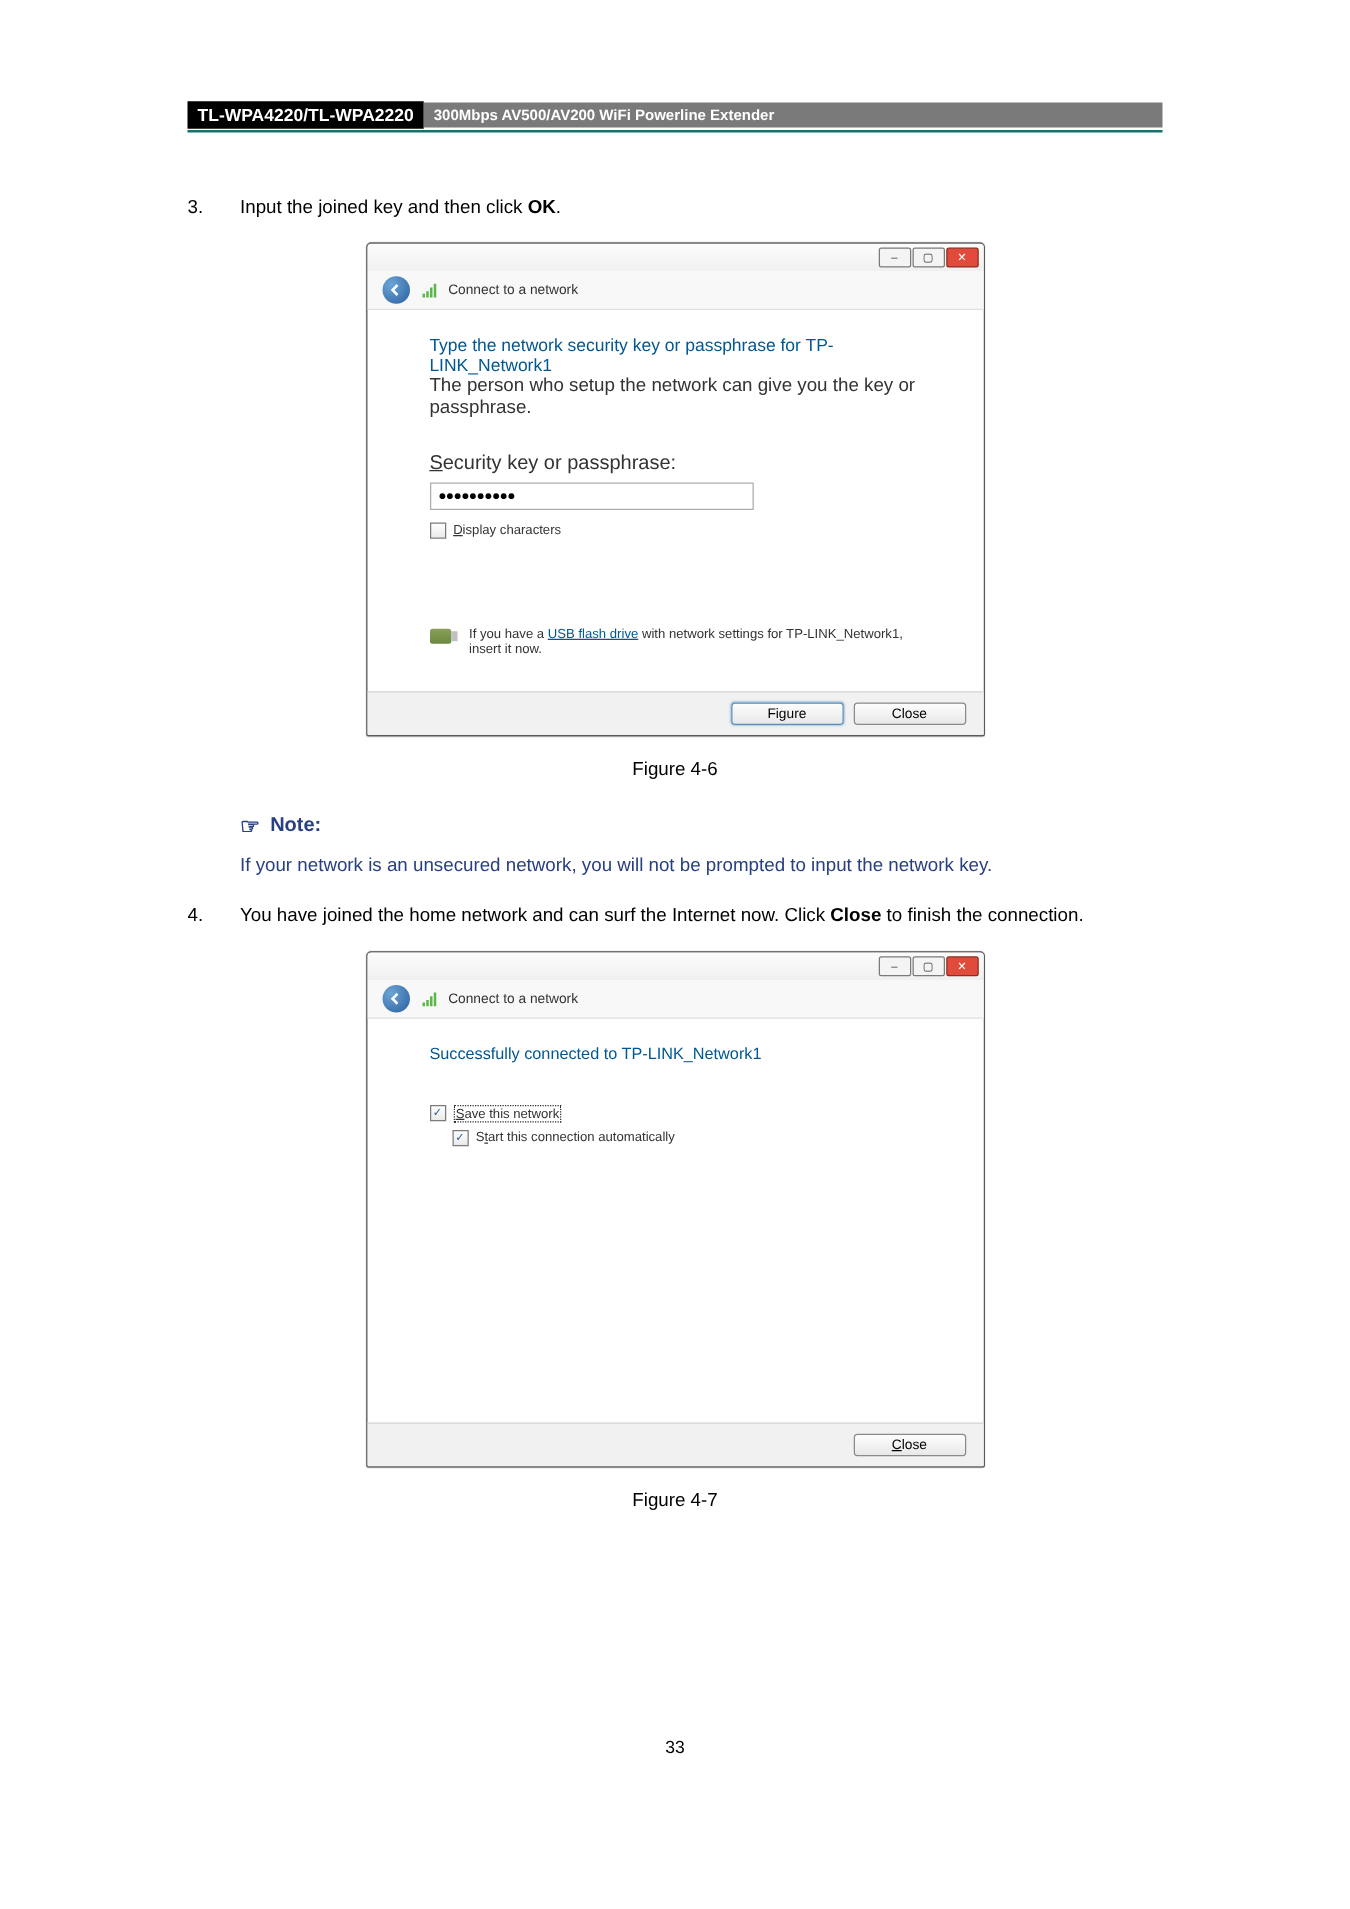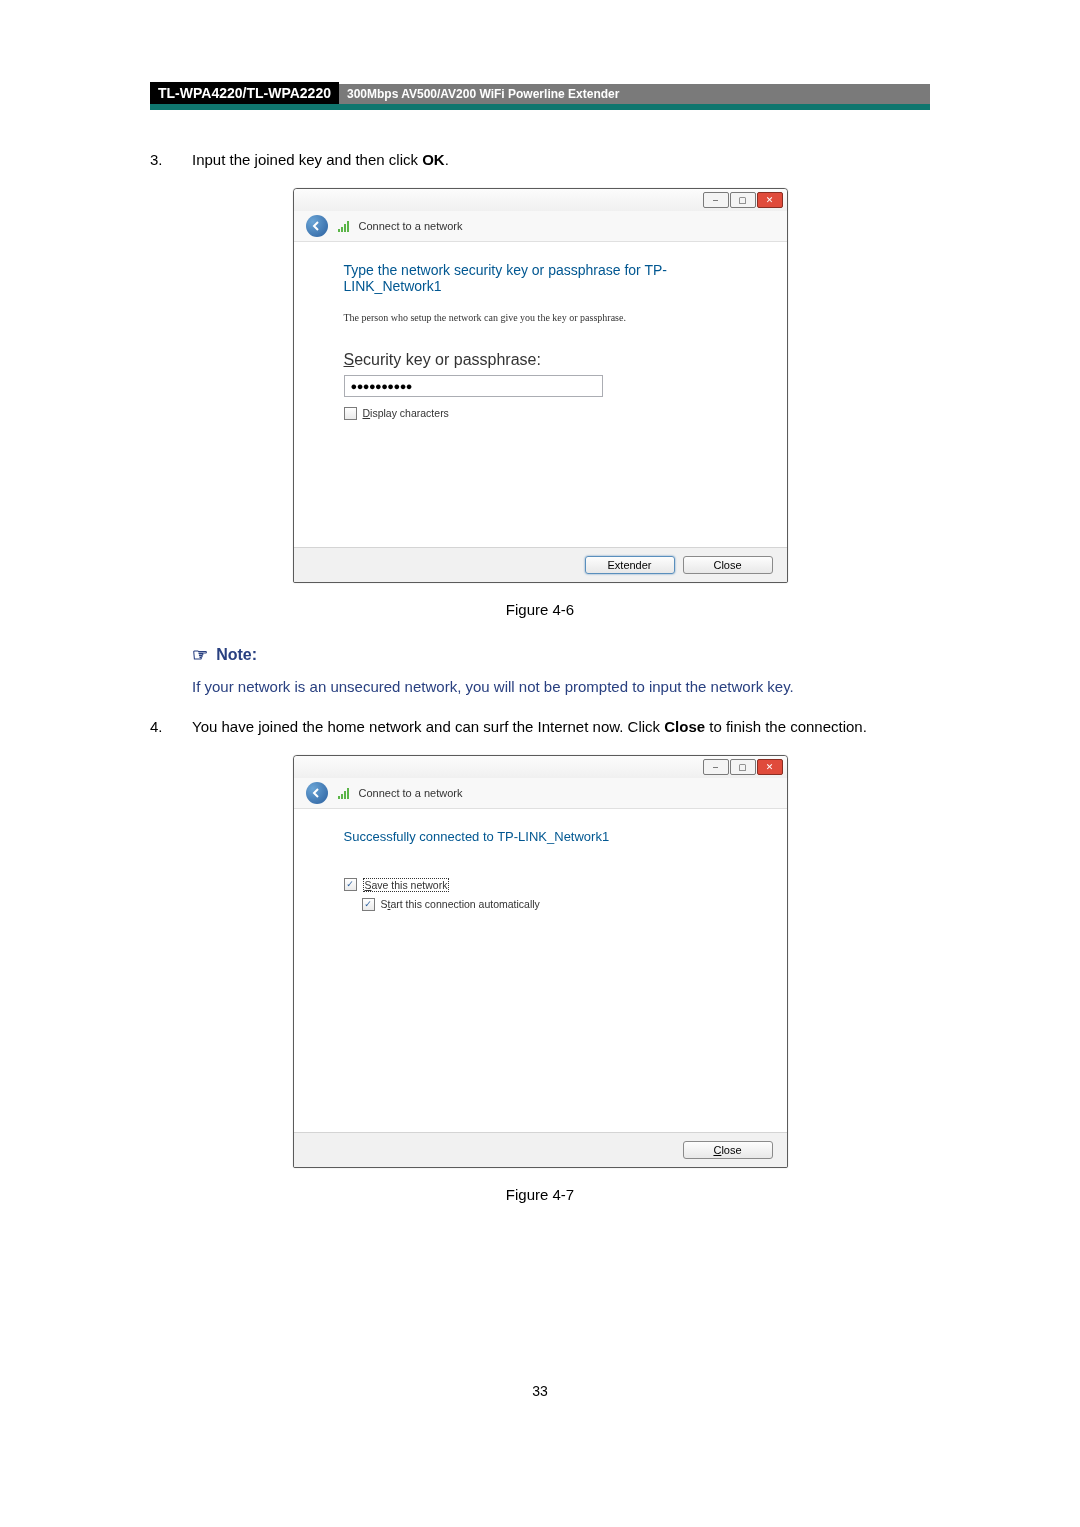--- a/index.html
+++ b/index.html
@@ -10,24 +10,24 @@
     width: 1080px;
   }
   .page {
     width: 780px;
     margin: 0 auto;
     padding: 80px 0 40px 0;
     color: #000;
   }
   .header-bar {
     display: flex;
-    border-bottom: 6px solid #0f766e;
-    margin-bottom: 38px;
+    border-bottom: 2px solid #0f766e;
+    margin-bottom: 48px;
     height: 24px;
-    align-items: flex-end;
+    align-items: center;
   }
   .header-left {
     background: #000;
     color: #fff;
     font-weight: bold;
     font-size: 14px;
     padding: 3px 8px;
     display: flex;
     align-items: center;
     white-space: nowrap;
@@ -140,23 +140,21 @@
   }
   .dlg-body-short {
     min-height: 288px;
   }
   .dlg-body .main-msg {
     color: #015791;
     font-size: 14px;
   }
   .dlg-body .sub-msg {
     color: #333;
-    font-size: 10px;
-    margin-top: 18px;
-    font-family: Liberation Serif, serif;
+    font-size: 15px;
   }
   .dlg-body .sec-label {
     color: #333;
     font-size: 16px;
     margin-top: 28px;
   }
   .pw-input {
     margin-top: 6px;
     width: 245px;
     height: 20px;
@@ -321,23 +319,29 @@
         <div class="main-msg">Type the network security key or passphrase for TP-LINK_Network1</div>
         <div class="sub-msg">The person who setup the network can give you the key or passphrase.</div>
         <div class="sec-label"><span style="text-decoration:underline">S</span>ecurity key or passphrase:</div>
         <div class="pw-input">
           <span class="pw-dots">●●●●●●●●●●</span>
         </div>
         <div class="chk-row">
           <div class="fake-check"></div>
           <span><span style="text-decoration:underline">D</span>isplay characters</span>
         </div>
+        <div class="usb-row">
+          <div class="usb-icon"></div>
+          <div>
+            <span>If you have a </span><span class="usb-link">USB flash drive</span><span> with network settings for TP-LINK_Network1, insert it now.</span>
+          </div>
+        </div>
       </div>
       <div class="dlg-footer">
-        <div class="dlg-btn default">Extender</div>
+        <div class="dlg-btn default">Figure</div>
         <div class="dlg-btn">Close</div>
       </div>
     </div>
   </div>
   <div class="fig-caption">Figure 4-6</div>
 
   <div class="note-block">
     <div class="note-label">
       <span class="pointer-icon">☞</span>
       <span>Note:</span>

